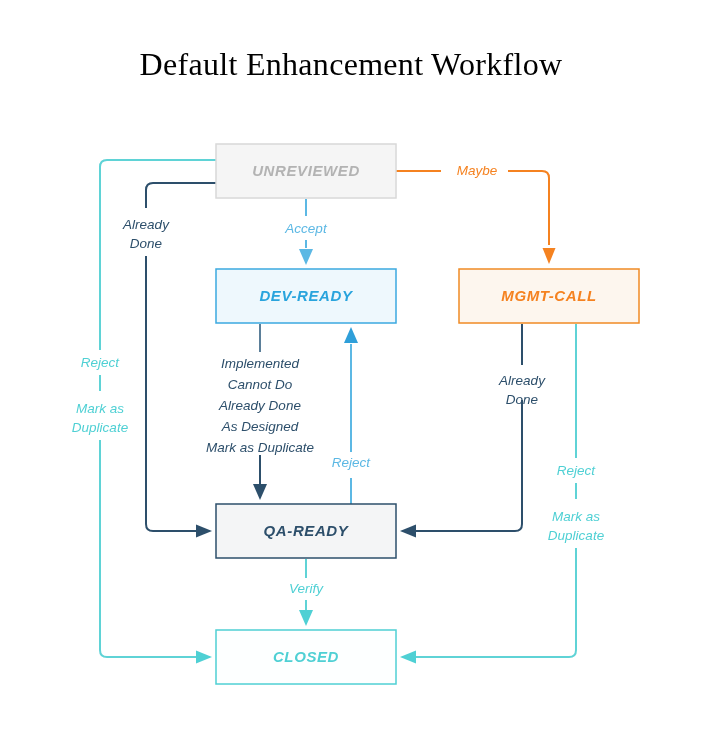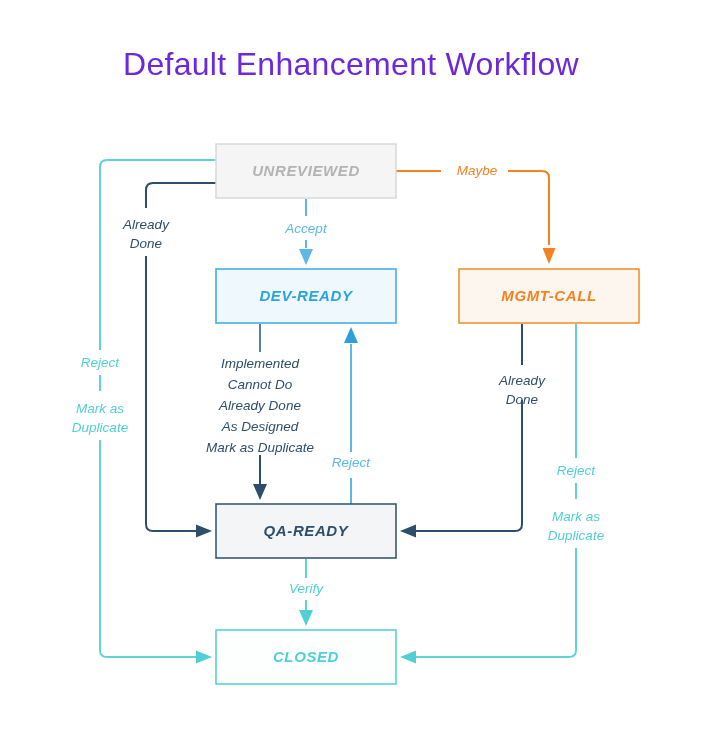--- a/index.html
+++ b/index.html
@@ -19,25 +19,25 @@
     width: 702px;
     height: 756px;
     background: #ffffff;
   }
   #page-title {
     position: absolute;
     top: 46px;
     left: 0;
     width: 702px;
     text-align: center;
-    font-family: Liberation Sans, sans-serif;
+    font-family: Liberation Serif, serif;
     font-size: 32px;
     font-weight: 400;
     letter-spacing: 0.3px;
-    color: #6d28d9;
+    color: #000000;
   }
   svg#flow {
     position: absolute;
     top: 0;
     left: 0;
     width: 702px;
     height: 756px;
   }
   .node-label {
     font-family: "Liberation Sans", sans-serif;

